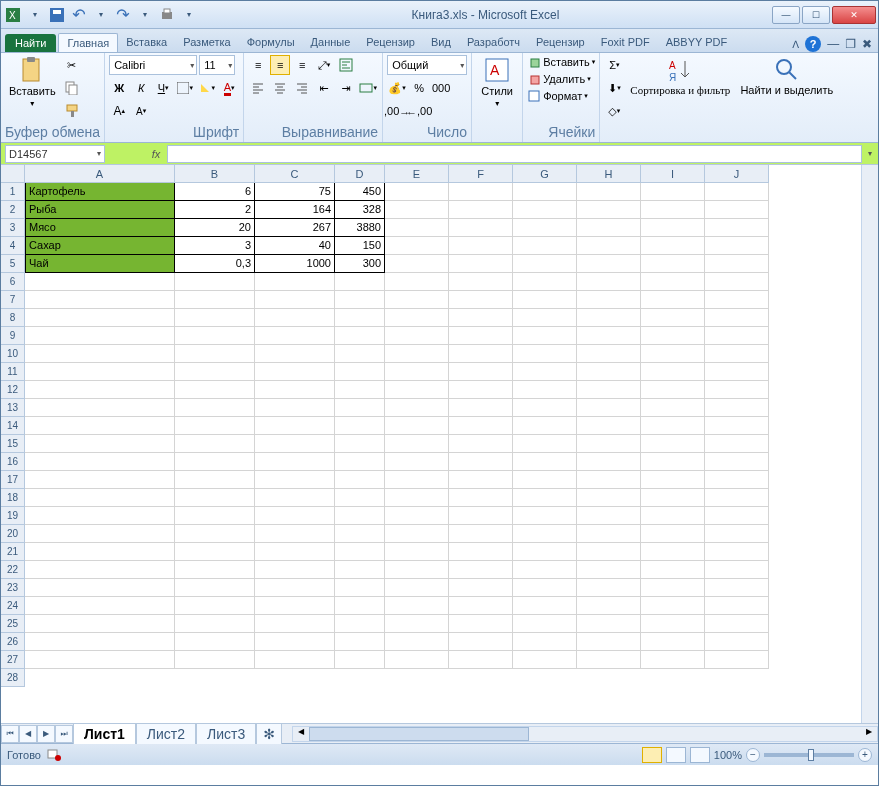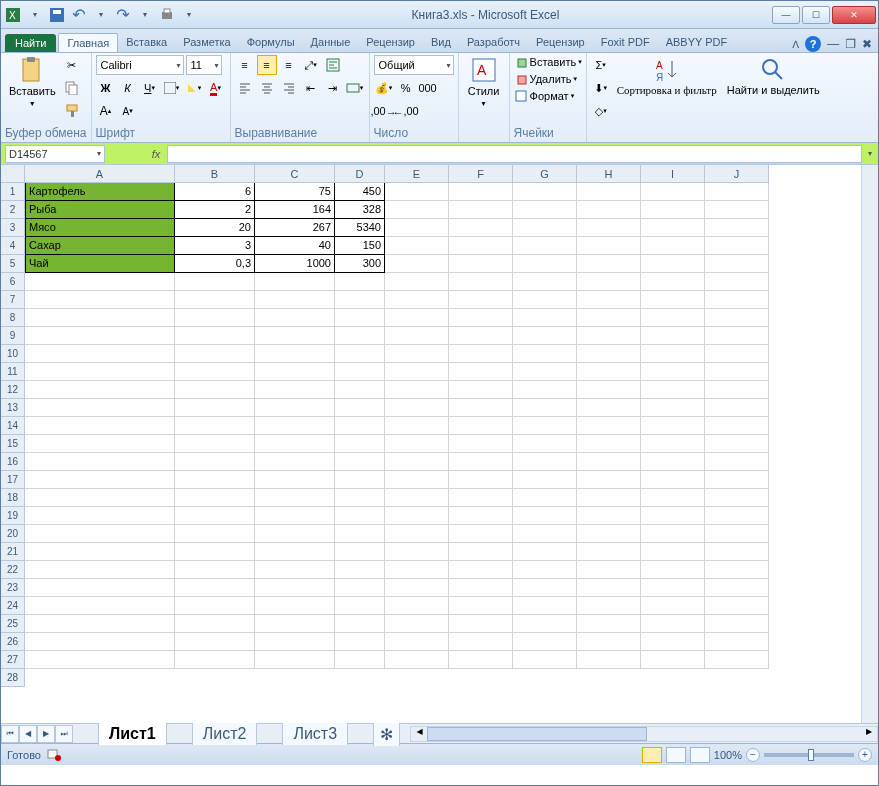--- a/index.html
+++ b/index.html
@@ -22,21 +22,21 @@
 .file-tab { background: #19733e; color: #fff; padding: 3px 10px; border-radius: 3px 3px 0 0; margin-right: 2px; }
 .rtab { padding: 3px 8px; color: #3a5a7c; cursor: default; }
 .rtab.active { background: #f4f9ff; border: 1px solid #9cb6d4; border-bottom: none; border-radius: 2px 2px 0 0; }
 .ribbon-right { margin-left: auto; display: flex; align-items: center; gap: 6px; padding-right: 6px; color:#3a5a7c; font-size: 12px; }
 .help-icon { width: 16px; height: 16px; background:#1e73d6; color:#fff; border-radius: 50%; font-weight:bold; display:flex; align-items:center; justify-content:center; font-size:11px; }
 
 
 .ribbon { height: 90px; background: linear-gradient(to bottom,#f4f9ff,#e3edf9); border-bottom: 1px solid #9cb6d4; display: flex; font-size: 11px; }
 .group { border-right: 1px solid #c3d5eb; padding: 2px 4px 0 4px; display: flex; flex-direction: column; }
 .group-body { flex:1; display:flex; align-items:flex-start; gap:2px; }
-.group-label { text-align:left; color:#5d7ea3; font-size:12px; padding:1px 0 2px; position:relative; }
+.group-label { text-align:right; color:#5d7ea3; font-size:14px; padding:1px 0 2px; position:relative; }
 .big-btn { display:flex; flex-direction:column; align-items:center; justify-content:center; padding:2px 4px; gap:2px; min-width:42px; }
 .big-btn .ic { width:26px; height:26px; }
 .col { display:flex; flex-direction:column; gap:3px; }
 .row { display:flex; align-items:center; gap:2px; }
 .sm-btn { width:20px; height:20px; display:flex; align-items:center; justify-content:center; border:1px solid transparent; }
 .sm-btn.sel { background:#fdeeb3; border-color:#e0b000; }
 .combo { border:1px solid #aac1dc; background:#fff; height:20px; display:flex; align-items:center; padding:0 2px 0 4px; font-size:11px; }
 .combo .dd { margin-left:auto; font-size:8px; color:#555; }
 .font-combo { width:88px; }
 .size-combo { width:36px; }
@@ -62,21 +62,21 @@
 .cell.bd { border-right:1px solid #000; border-bottom:1px solid #000; }
 .cell.bl { border-left:1px solid #000; }
 .cell.bt { border-top:1px solid #000; }
 .hdr-yellow { background:#ffff00; text-align:center; }
 .hdr-green { background:#76b531; }
 .num { text-align:right; }
 .vscroll { position:absolute; right:0; top:0; bottom:0; width:17px; background:#e8eef6; border-left:1px solid #c3d5eb; }
 .hscroll-row { height:20px; background:#e8eef6; border-top:1px solid #b5c8de; display:flex; align-items:center; font-size:11px; }
 .sheet-nav { display:flex; }
 .sheet-nav .nav-btn { width:18px; height:18px; border:1px solid #b5c8de; background:#f4f9ff; display:flex; align-items:center; justify-content:center; font-size:8px; color:#3a5a7c; }
-.sheet-tab { padding:2px 10px; border:1px solid #b5c8de; background:#f4f9ff; font-size:16px; color:#3a5a7c; border-bottom:none;margin-left:25px; }
+.sheet-tab { padding:2px 10px; border:1px solid #b5c8de; background:#f4f9ff; font-size:14px; color:#3a5a7c; border-bottom:none; }
 .sheet-tab.active { background:#fff; font-weight:bold; color:#000; }
 .hscroll-track { flex:1; margin-left:10px; height:16px; background:#e8eef6; border:1px solid #c3d5eb; display:flex; }
 .hscroll-thumb { width:220px; background:#cddcee; border:1px solid #9cb6d4; }
 
 
 .statusbar { height:22px; background:linear-gradient(to bottom,#dfe9f5,#cbdcef); border-top:1px solid #9cb6d4; display:flex; align-items:center; font-size:11px; color:#3a5a7c; padding:0 6px; gap:6px; }
 .statusbar .right { margin-left:auto; display:flex; align-items:center; gap:4px; }
 .view-btn { width:20px; height:16px; border:1px solid #9cb6d4; background:#f4f9ff; }
 .view-btn.active { background:#fdeeb3; border-color:#e0b000; }
 .zoom-slider { width:90px; height:4px; background:#9cb6d4; position:relative; }
@@ -434,21 +434,21 @@
           <div class="cell" style="width: 64px;"></div>
           <div class="cell" style="width: 64px;"></div>
           <div class="cell" style="width: 64px;"></div>
           <div class="cell" style="width: 64px;"></div>
           <div class="cell" style="width: 64px;"></div>
         </div>
         <div class="crow">
           <div class="cell bd hdr-green bl" style="width: 150px;">Мясо</div>
           <div class="cell bd num" style="width: 80px;">20</div>
           <div class="cell bd num" style="width: 80px;">267</div>
-          <div class="cell bd num" style="width: 50px;">5340</div>
+          <div class="cell bd num" style="width: 50px;">3880</div>
           <div class="cell" style="width: 64px;"></div>
           <div class="cell" style="width: 64px;"></div>
           <div class="cell" style="width: 64px;"></div>
           <div class="cell" style="width: 64px;"></div>
           <div class="cell" style="width: 64px;"></div>
           <div class="cell" style="width: 64px;"></div>
         </div>
         <div class="crow">
           <div class="cell bd hdr-green bl" style="width: 150px;">Сахар</div>
           <div class="cell bd num" style="width: 80px;">3</div>

